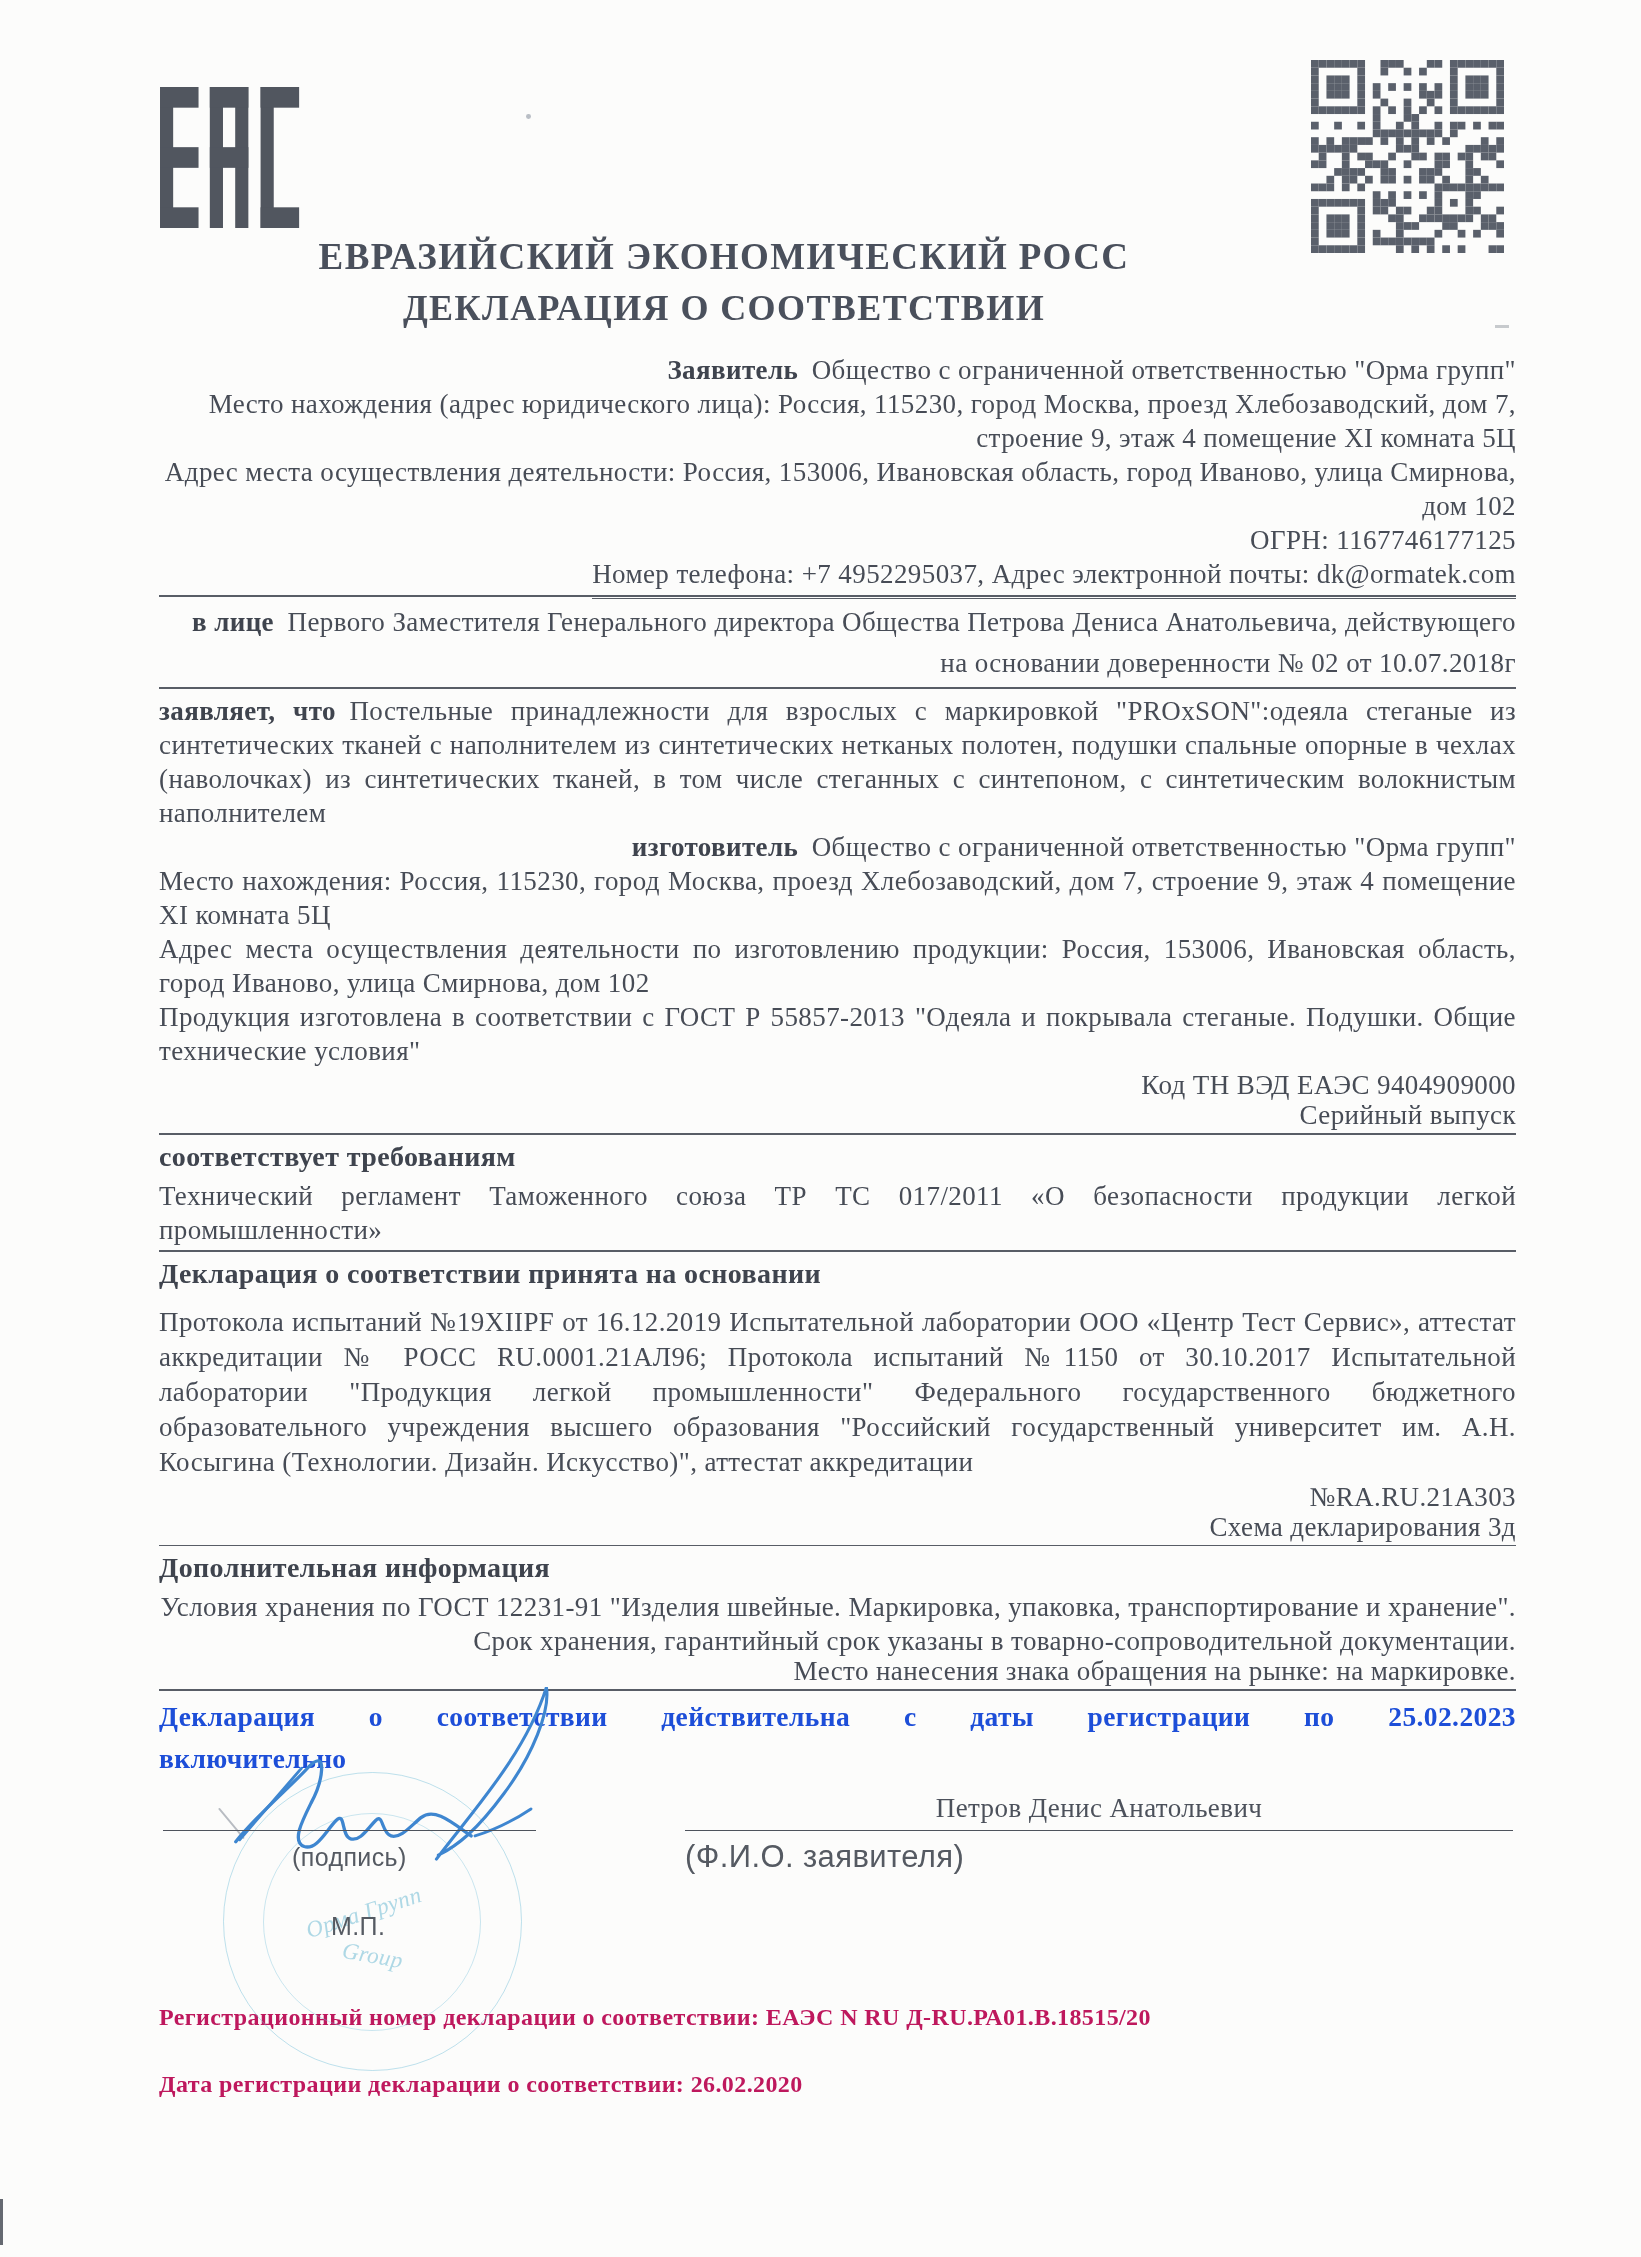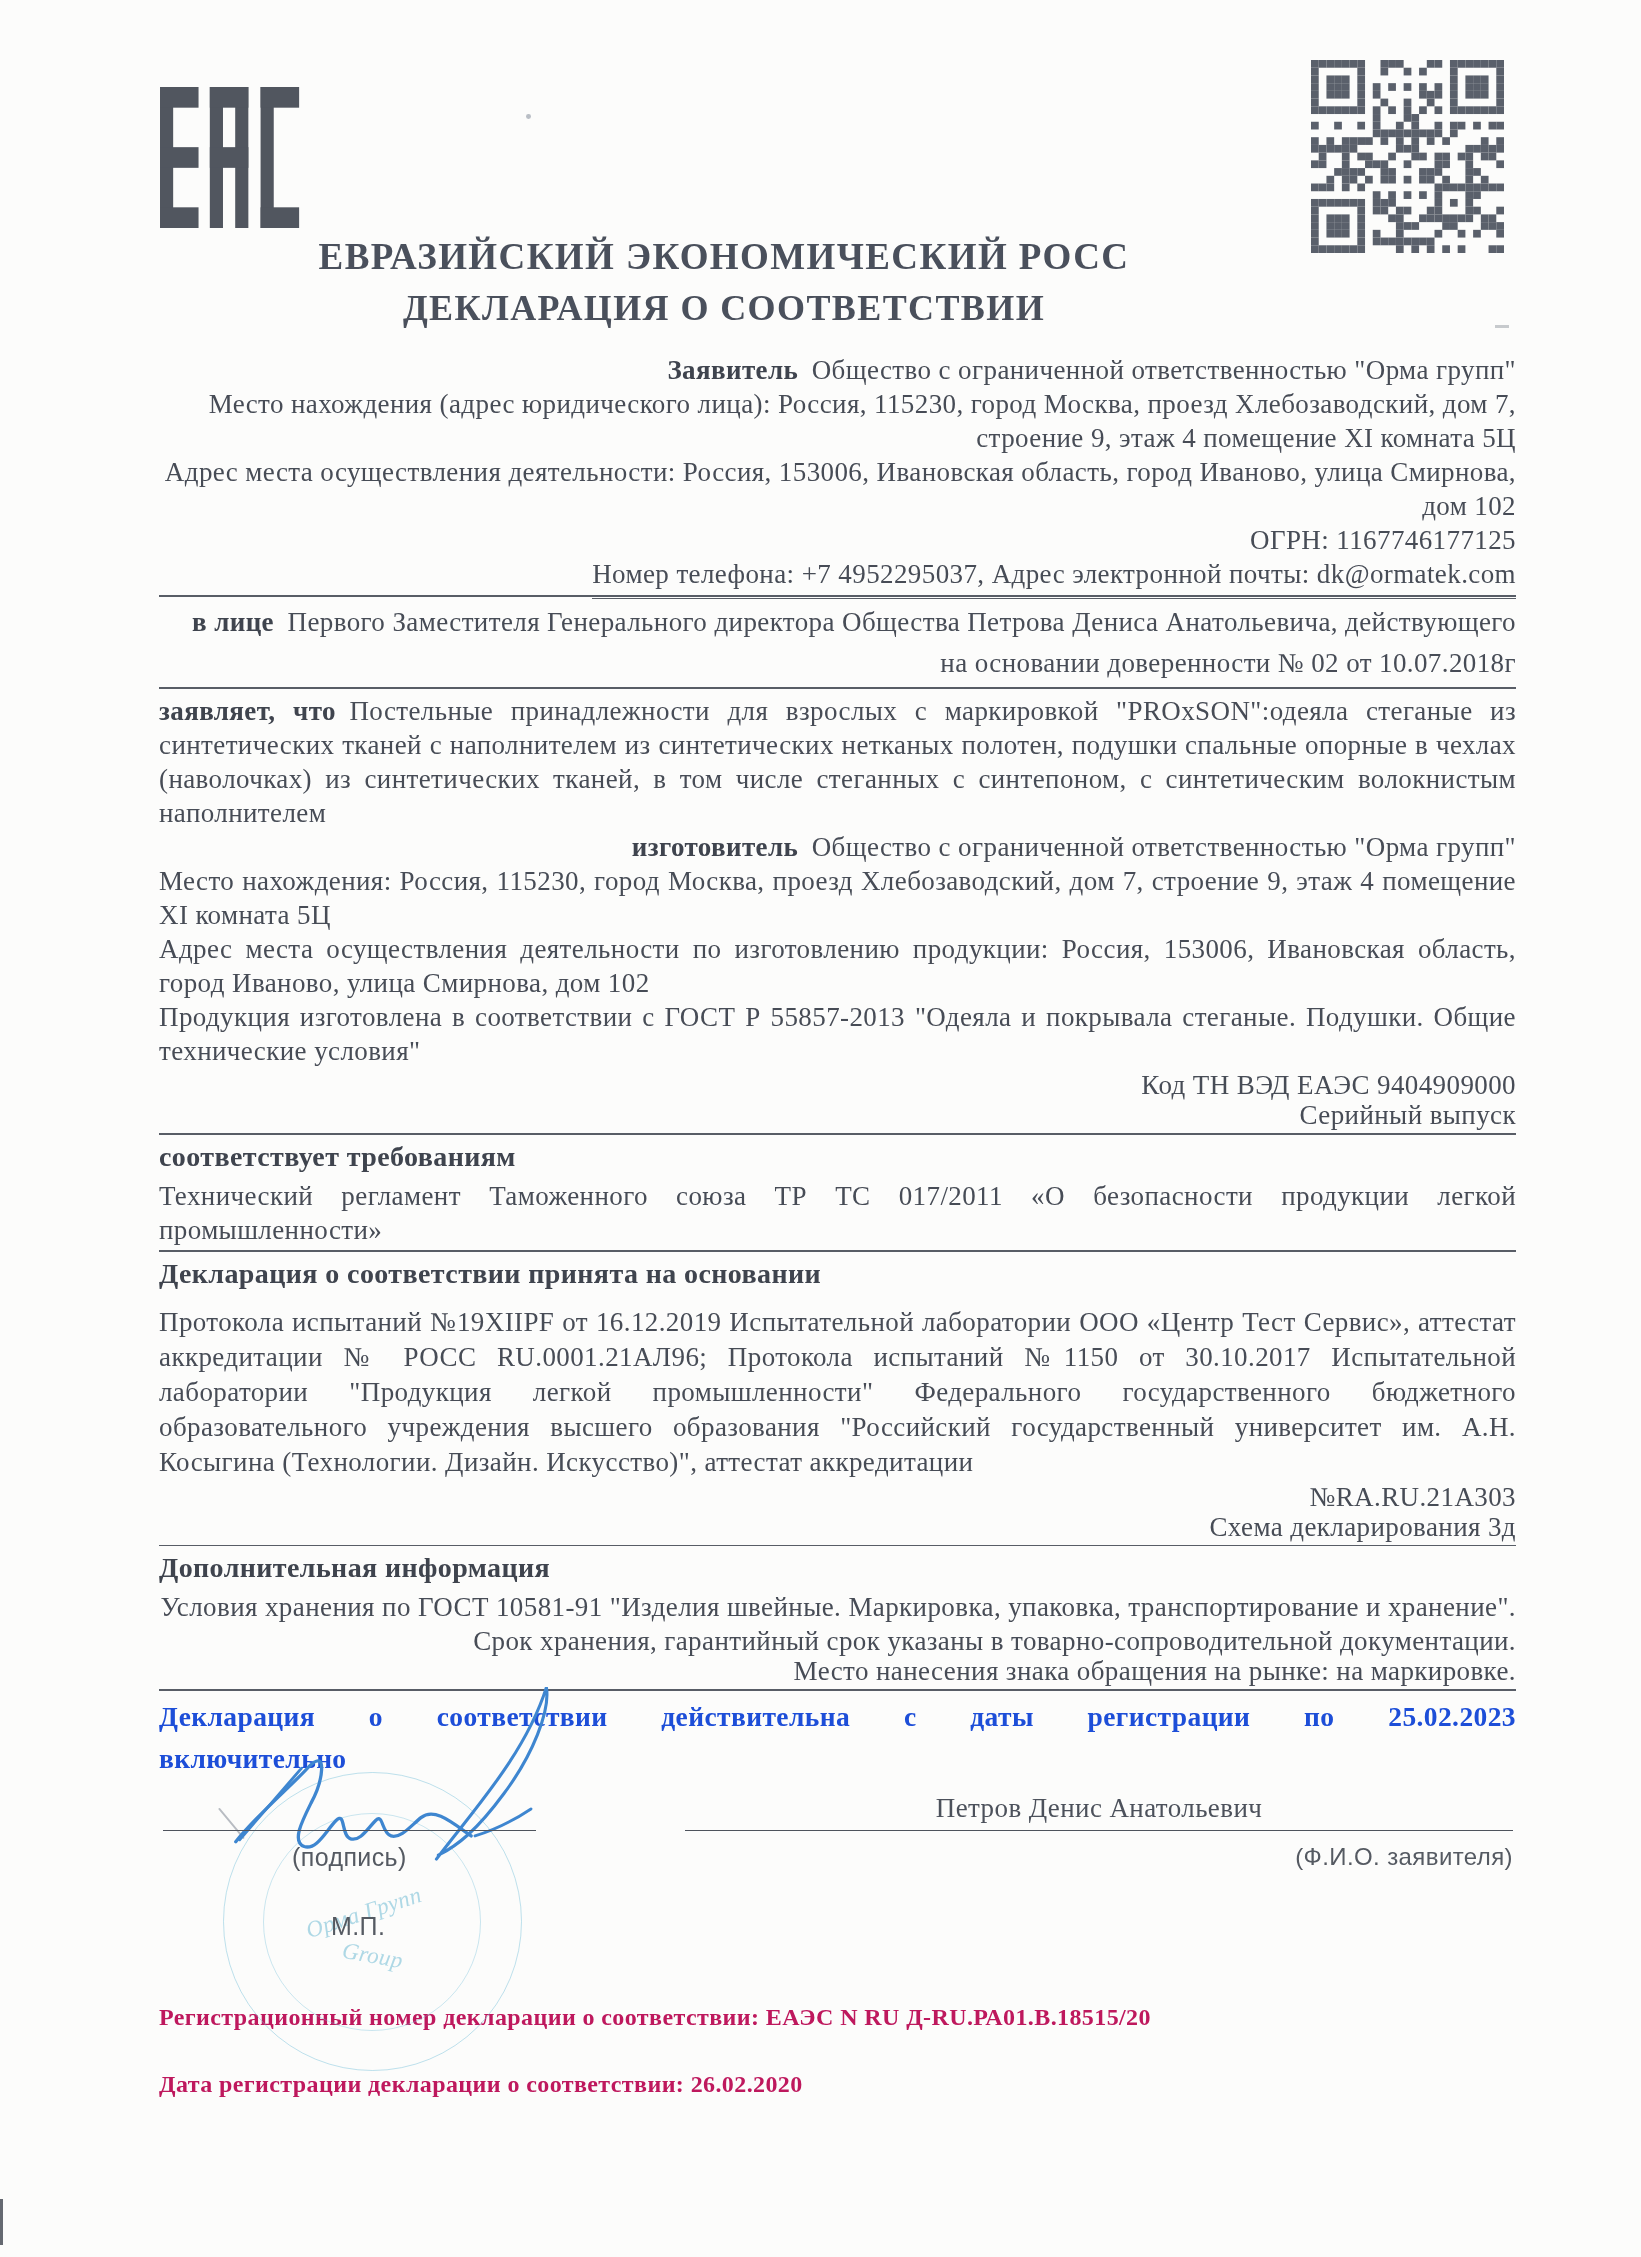--- a/index.html
+++ b/index.html
@@ -39,21 +39,21 @@
   .stamp-word{position:absolute;color:rgba(110,185,212,0.55);font-size:23px;font-style:italic;}
   .stamp-w1{left:145px;top:116px;transform:rotate(-18deg);}
   .stamp-w2{left:183px;top:159px;transform:rotate(10deg);}
   .sig-svg{position:absolute;left:-11.6px;top:-114px;width:492px;height:227px;pointer-events:none;}
   .sigline{position:absolute;border-top:1.9px solid #4e535c;height:0;}
   .sigline-l{left:3.9px;top:50px;width:373px;}
   .sigline-r{left:526px;top:50px;width:828px;}
   .sig-name{position:absolute;left:526px;top:11.6px;width:828px;text-align:center;font-size:27px;color:#4c515b;}
   .siglabel{position:absolute;font-family:"Liberation Sans",sans-serif;color:#555a62;font-size:25px;}
   .lab-sign{left:3.9px;top:60px;width:373px;text-align:center;}
-  .lab-fio{left:526px;top:60px;width:828px;text-align:right;font-size:24px;}
+  .lab-fio{left:526px;top:60px;width:828px;text-align:left;font-size:31px;}
   .lab-mp{left:172px;top:129px;}
 
   .reg{font-weight:bold;color:#be185d;font-size:24px;margin:15px 0 0 0;line-height:35px;}
   .reg2{margin-top:32px;}
 
   
   .edge-mark{position:absolute;left:0;top:2199px;width:2.9px;height:46px;background:#4a4f58;opacity:.85;}
   .dust-1{position:absolute;left:526px;top:114px;width:4.8px;height:4.8px;border-radius:50%;background:#b9bec5;}
   .dust-2{position:absolute;left:1495px;top:325px;width:13.5px;height:2.9px;background:#9aa0a8;opacity:.55;}
 </style>
@@ -417,21 +417,21 @@
     <div class="rule"></div>
 
     <p class="h h-basis">Декларация о соответствии принята на основании</p>
     <p class="para just basis-para">Протокола испытаний №19XIIPF от 16.12.2019 Испытательной лаборатории ООО «Центр Тест Сервис», аттестат аккредитации № РОСС RU.0001.21АЛ96; Протокола испытаний №1150 от 30.10.2017 Испытательной лаборатории "Продукция легкой промышленности" Федерального государственного бюджетного образовательного учреждения высшего образования "Российский государственный университет им. А.Н. Косыгина (Технологии. Дизайн. Искусство)", аттестат аккредитации</p>
     <p class="para">№RA.RU.21А303</p>
     <p class="para tight">Схема декларирования 3д</p>
 
     <div class="rule"></div>
 
     <p class="h">Дополнительная информация</p>
-    <p class="para">Условия хранения по ГОСТ 10581-91 "Изделия швейные. Маркировка, упаковка, транспортирование и хранение". Срок хранения, гарантийный срок указаны в товарно-сопроводительной документации.</p>
+    <p class="para">Условия хранения по ГОСТ 12231-91 "Изделия швейные. Маркировка, упаковка, транспортирование и хранение". Срок хранения, гарантийный срок указаны в товарно-сопроводительной документации.</p>
     <p class="para tight">Место нанесения знака обращения на рынке: на маркировке.</p>
 
     <div class="rule"></div>
 
     <div class="validity">
       <div class="l1">Декларация о соответствии действительна с даты регистрации по 25.02.2023</div>
       <div>включительно</div>
     </div>
 
     <div class="sig-zone">

